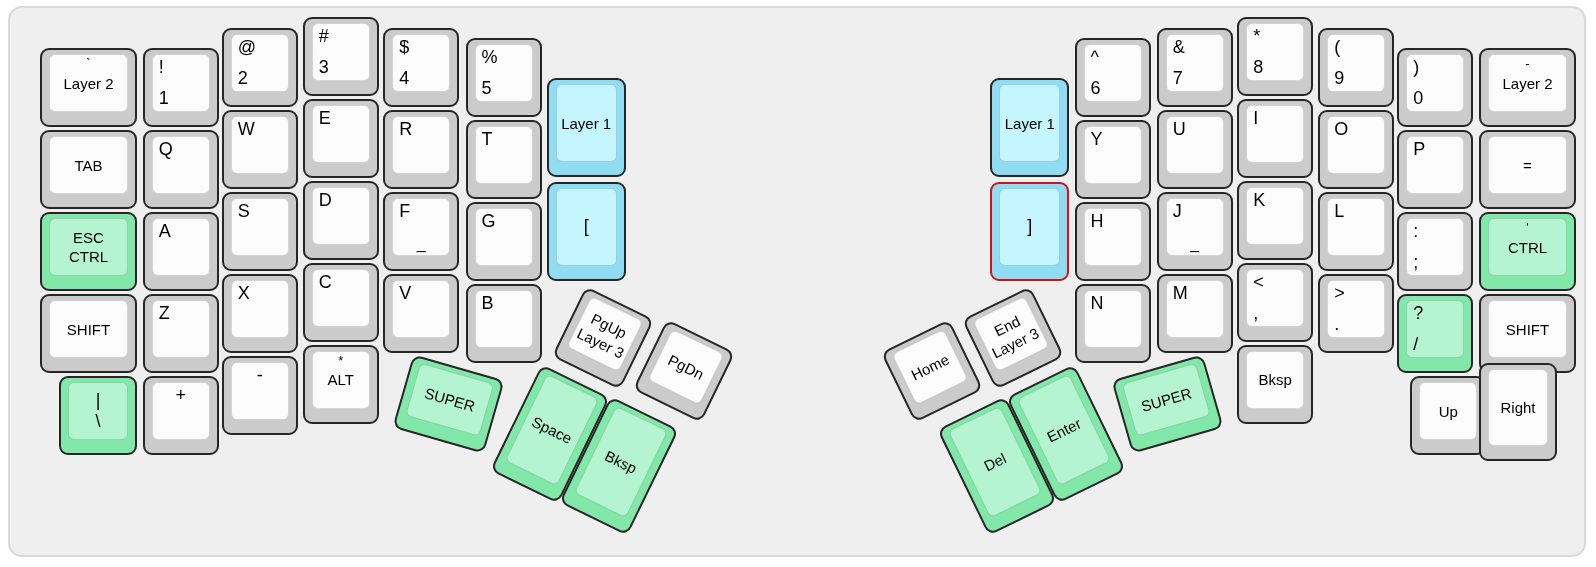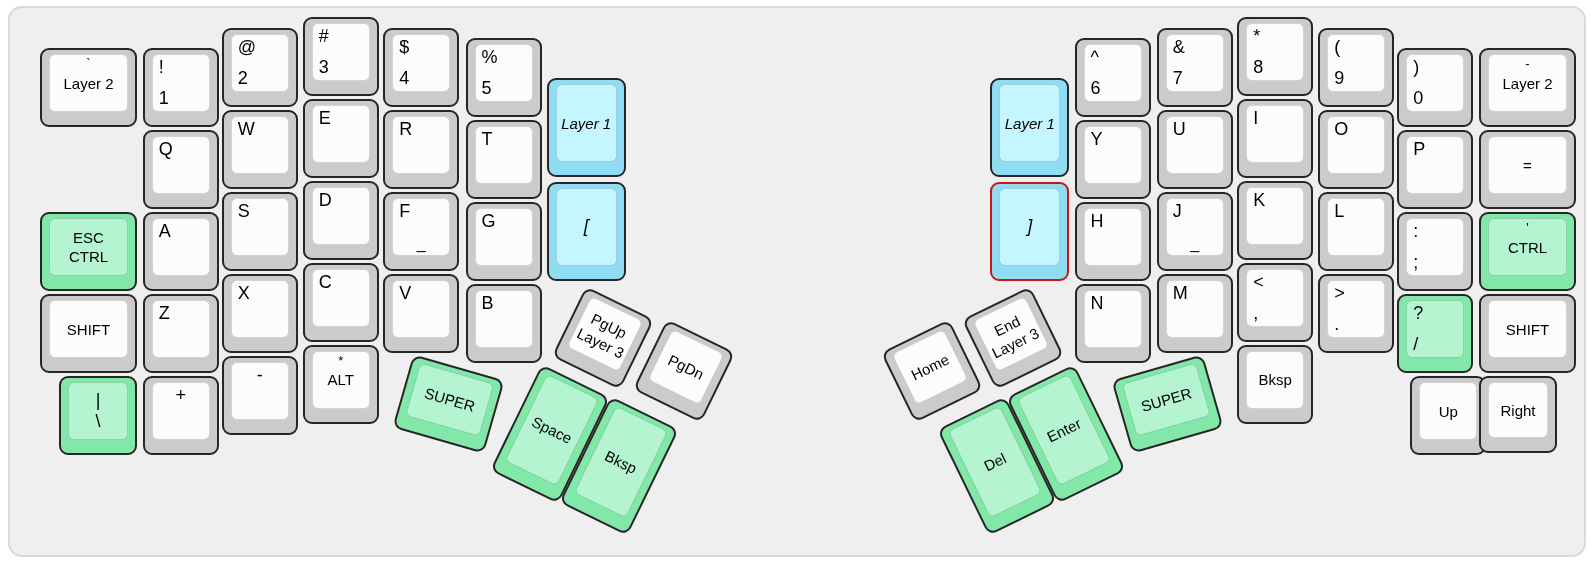--- a/index.html
+++ b/index.html
@@ -28,21 +28,21 @@
   }
   .key .cap {
     position: absolute;
     left: 7px; right: 7px; top: 4px; bottom: 13px;
     background: var(--cap_gray, #fcfcfc);
     border: 1px solid rgba(0,0,0,0.16);
     border-radius: 6px;
   }
   .key.green { background: var(--key_green, #82e8a9); }
   .key.green .cap { background: var(--cap_green, #b5f4d0); border-color: rgba(0,90,40,0.22); }
-  .key.blue { background: var(--key_blue, #8fdcf3); font-style: italic; }
+  .key.blue { background: var(--key_blue, #8fdcf3); }
   .key.blue .cap { background: var(--cap_blue, #c5f6ff); border-color: rgba(0,70,110,0.22); }
   .key.redline { border-color: var(--highlight_border, #d01414); }
   .key span { color: var(--label, #000); }
   .tl { position: absolute; top: 2px; left: 6px; font-size: 18px; }
   .bl { position: absolute; bottom: 2px; left: 6px; font-size: 18px; }
   .bc { position: absolute; bottom: 2px; left: 50%; transform: translateX(-50%); font-size: 16px; }
   .tc { position: absolute; top: 2px; left: 50%; transform: translateX(-50%); font-size: 18px; white-space: pre; }
   .tc.small { font-size: 13px; top: 1px; }
   .ct {
     position: absolute; inset: 0;
@@ -94,20 +94,25 @@
         <div class="cap">
           <span class="tl">%</span>
           <span class="bl">5</span>
         </div>
       </div>
       <div class="key blue" style="width: 79px; height: 99px; left: 546.7px; top: 78.3px;">
         <div class="cap">
           <div class="ct"><span>Layer 1</span></div>
         </div>
       </div>
+      <div class="key gray" style="width: 97px; height: 79px; left: 40px; top: 130px;">
+        <div class="cap">
+          <div class="ct"><span>TAB</span></div>
+        </div>
+      </div>
       <div class="key gray" style="width: 76px; height: 79px; left: 142.7px; top: 130px;">
         <div class="cap">
           <span class="tl">Q</span>
         </div>
       </div>
       <div class="key gray" style="width: 76px; height: 79px; left: 221.7px; top: 109.7px;">
         <div class="cap">
           <span class="tl">W</span>
         </div>
       </div>
@@ -383,21 +388,21 @@
       <div class="key gray" style="width: 76px; height: 79px; left: 1237.3px; top: 344.7px;">
         <div class="cap">
           <div class="ct"><span>Bksp</span></div>
         </div>
       </div>
       <div class="key gray" style="width: 76px; height: 79px; left: 1397.3px; top: 376px; margin-left: 13px;">
         <div class="cap">
           <div class="ct"><span>Up</span></div>
         </div>
       </div>
-      <div class="key gray" style="width: 78px; height: 77px; left: 1479px; top: 376px;">
+      <div class="key gray" style="width: 78px; height: 98px; left: 1479px; top: 363px;">
         <div class="cap">
           <div class="ct"><span>Right</span></div>
         </div>
       </div>
       <div class="key green" style="width: 95px; height: 76px; left: 1119.9px; top: 365.8px; transform: rotate(-16deg);">
         <div class="cap">
           <div class="ct"><span>SUPER</span></div>
         </div>
       </div>
       <div class="key gray" style="width: 76px; height: 78px; left: 975px; top: 299px; transform: rotate(-26deg);">

